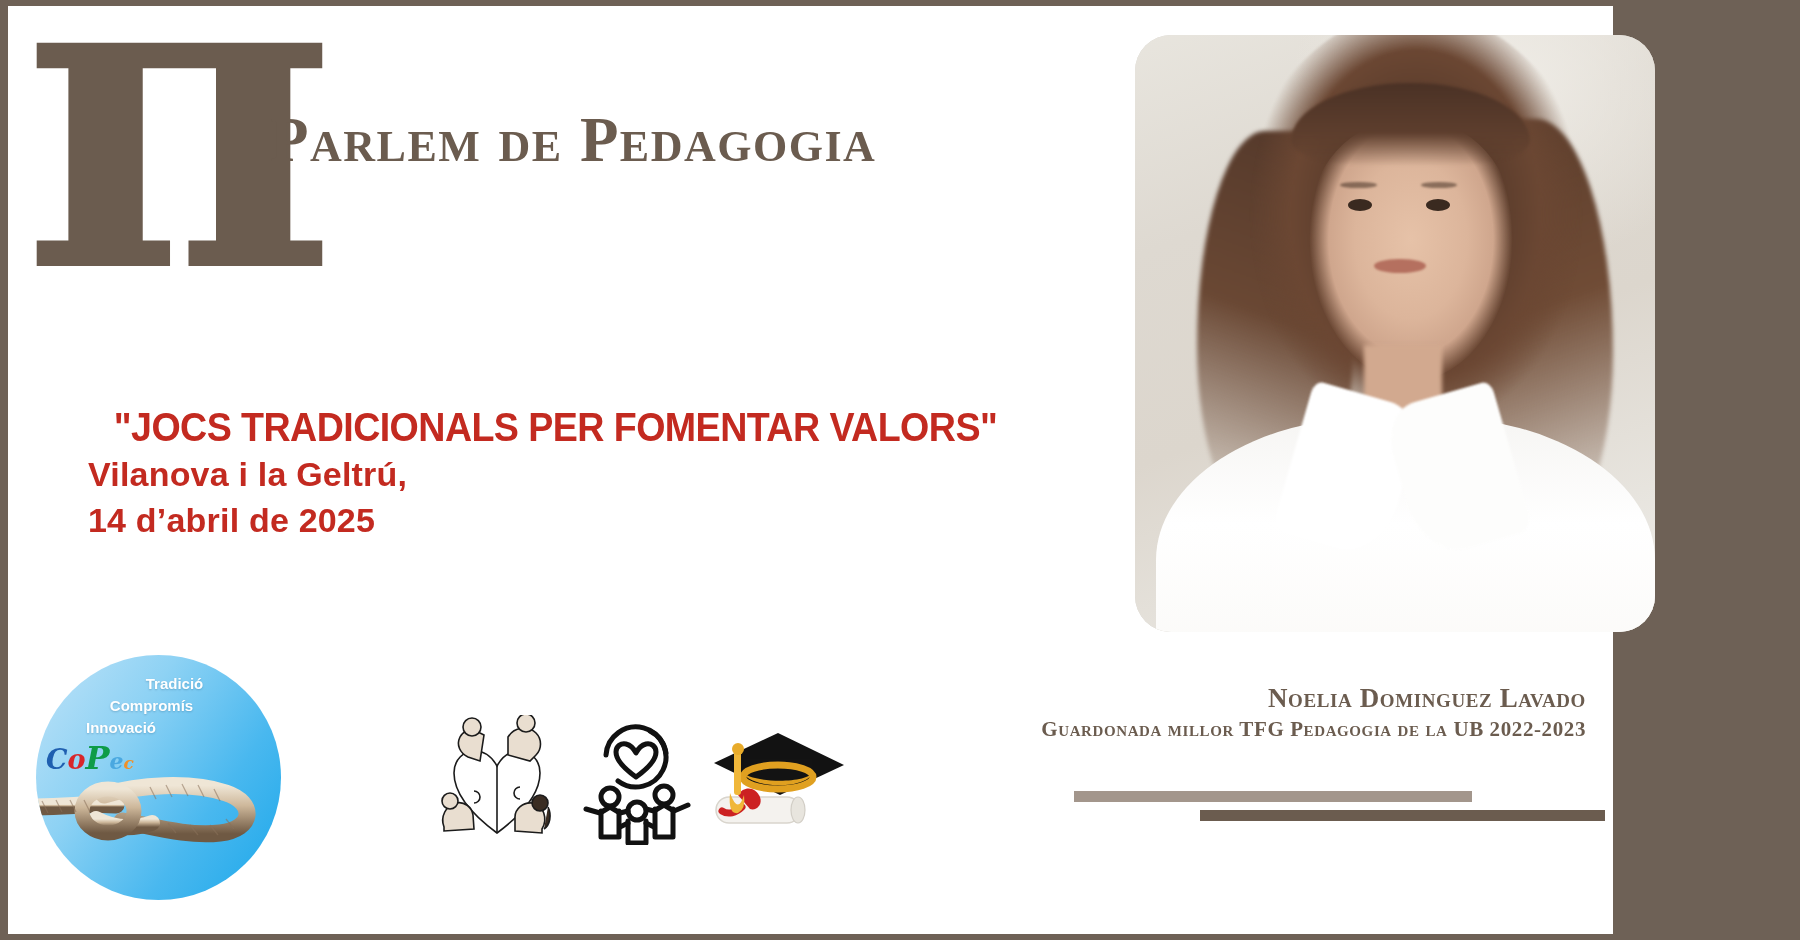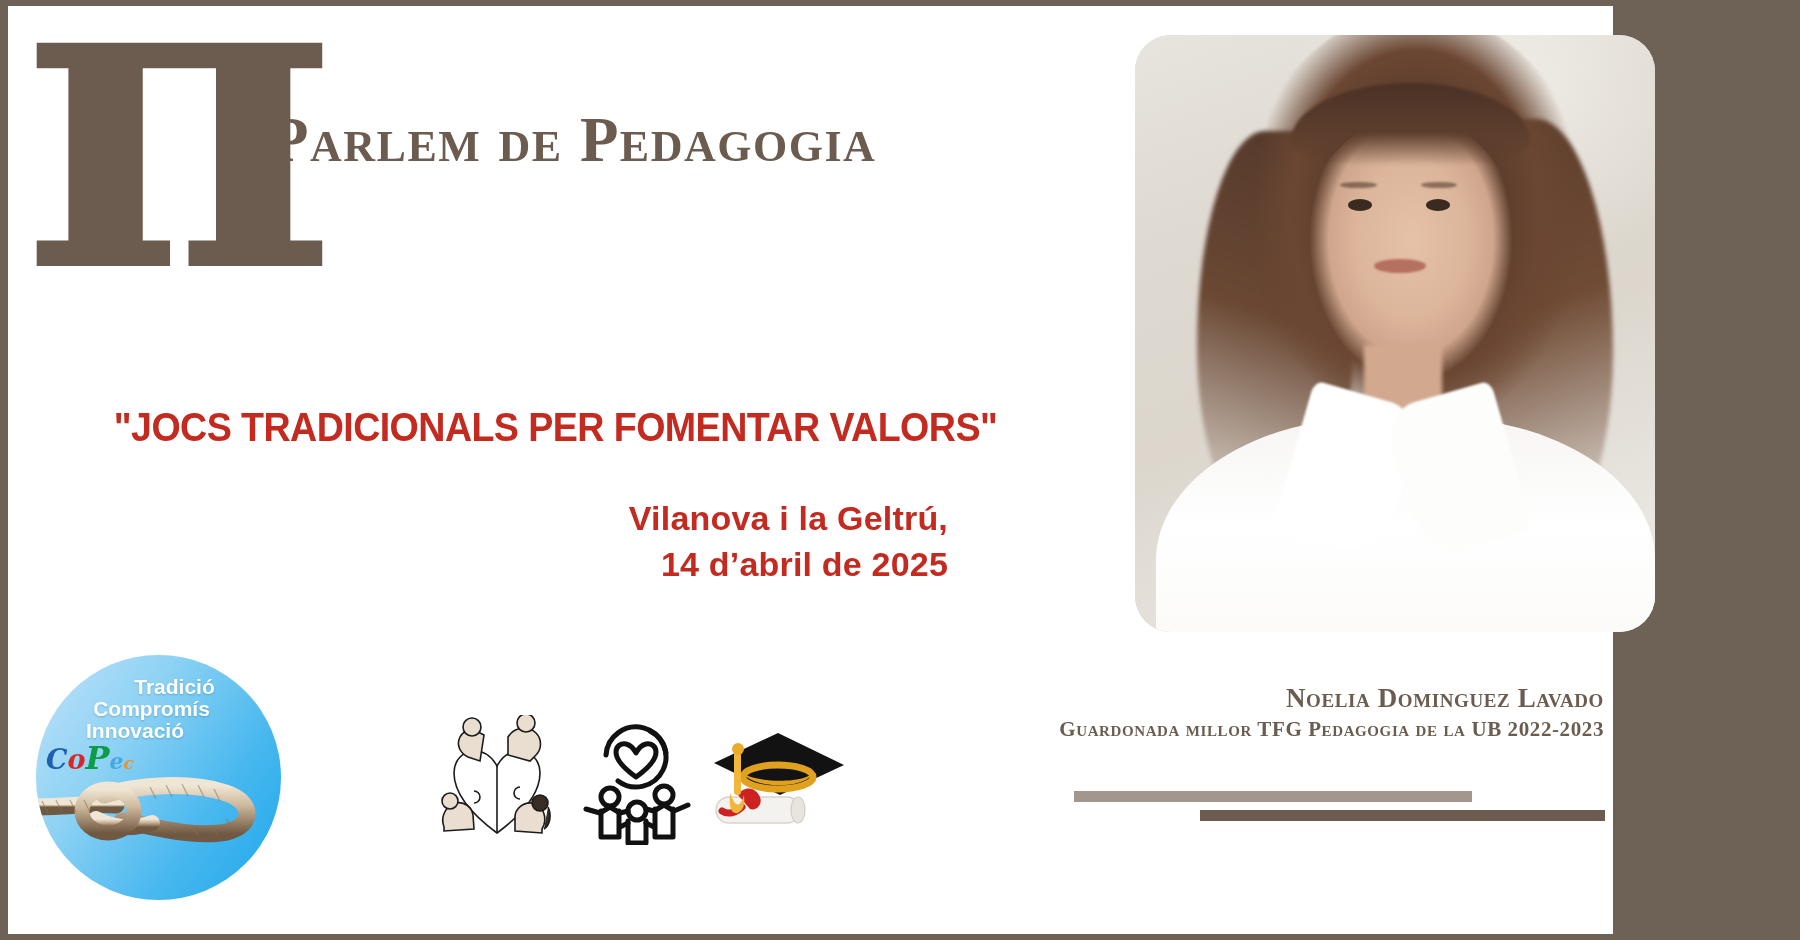--- a/index.html
+++ b/index.html
@@ -61,23 +61,23 @@
     font-weight:700;
     font-size:40px;
     letter-spacing:-0.6px;
     color:#C32A20;
     white-space:nowrap;
     transform:scaleX(0.94);
     transform-origin:center center;
   }
 
   .talk-place{
-    position:absolute;left:88px;top:496px;
+    position:absolute;left:88px;top:452px;
     width:860px;
-    text-align:right;
+    text-align:left;
     font-family:"Liberation Sans",sans-serif;
     font-weight:700;
     font-size:34px;
     line-height:1.34;
     color:#C32A20;
     letter-spacing:0.2px;
   }
 
   
   .photo{
@@ -174,21 +174,21 @@
     position:absolute;left:51%;top:60%;
     width:22%;height:26%;
     background:#fdfdfc;
     transform:rotate(-16deg);
     border-radius:30% 8% 12% 40%;
     filter:blur(0.8px);
   }
 
   
   .credits{
-    position:absolute;right:196px;top:682px;
+    position:absolute;right:214px;top:682px;
     text-align:right;
     color:#6B5C4F;
   }
   .credit-line{
     font-family:"Liberation Serif",serif;
     font-weight:700;
     font-variant:small-caps;
     letter-spacing:0.6px;
     white-space:nowrap;
     color:#6B5C4F;
@@ -207,21 +207,21 @@
     width:245px;height:245px;
     border-radius:50%;
     overflow:hidden;
     background:linear-gradient(125deg,#bfe3f8 0%,#8ed2f4 34%,#49b8ef 68%,#1ba7ea 100%);
   }
   .logo .slogan{
     position:absolute;left:0;top:16px;width:100%;
     color:#ffffff;
     font-family:"Liberation Sans",sans-serif;
     font-weight:700;
-    font-size:21px;
+    font-size:15px;
     line-height:1.14;
     text-shadow:0 1px 2px rgba(0,60,100,.25);
   }
   .logo .sl1{position:absolute;left:0;top:20px;width:100%;text-align:center;padding-left:32px;box-sizing:border-box;}
   .logo .sl2{position:absolute;left:0;top:42px;width:100%;text-align:center;padding-right:14px;box-sizing:border-box;}
   .logo .sl3{position:absolute;left:0;top:64px;width:100%;text-align:left;padding-left:50px;box-sizing:border-box;}
 
   .logo .copec{
     position:absolute;left:10px;top:84px;
     font-family:"DejaVu Serif",serif;

